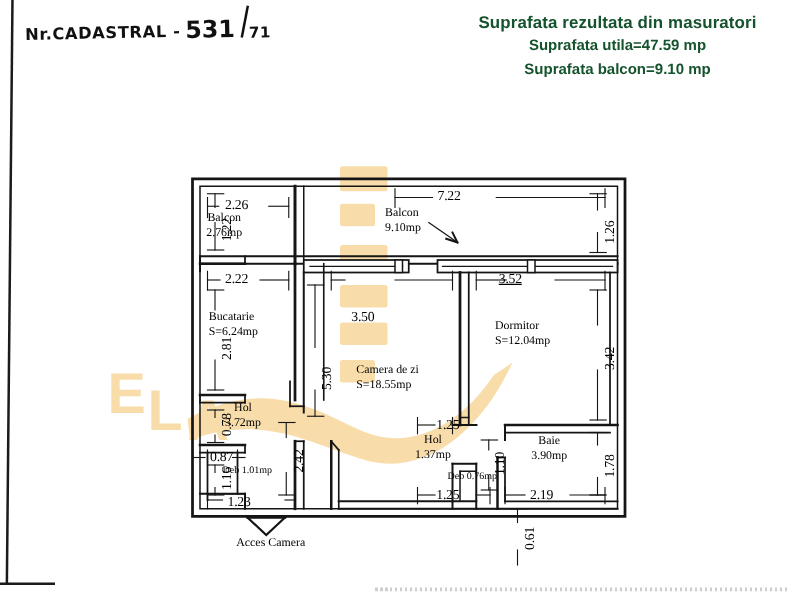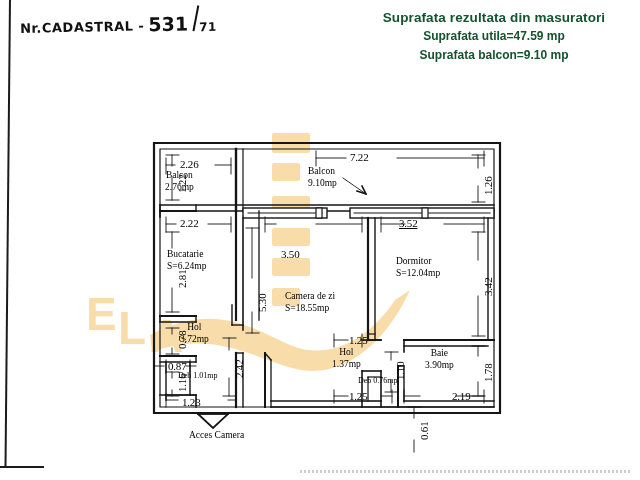--- a/index.html
+++ b/index.html
@@ -377,21 +377,21 @@
       <span class="ar">0.76mp</span>
     </div>
 
     <div class="lbl dim" style="left:349px;top:390px;">1.25</div>
 
     <div class="lbl room" style="left:425px;top:348px;">
       <span class="nm">Baie</span>
       <span class="ar">3.90mp</span>
     </div>
 
-    <div class="lbl dim" style="left:424px;top:390px;margin-left:28px;">2.19</div>
+    <div class="lbl dim" style="left:424px;top:390px;">2.19</div>
 
     <div class="lbl dim-v" style="left:482px;top:382px;transform:rotate(-90deg);">1.78</div>
 
     <div class="lbl dim-v" style="left:418px;top:440px;transform:rotate(-90deg);">0.61</div>
 
     <div class="lbl access" style="left:189px;top:430px;width:48px;">
       <span class="nm">Acces</span>
       <span class="ar">Camera</span>
     </div>
   </div>

